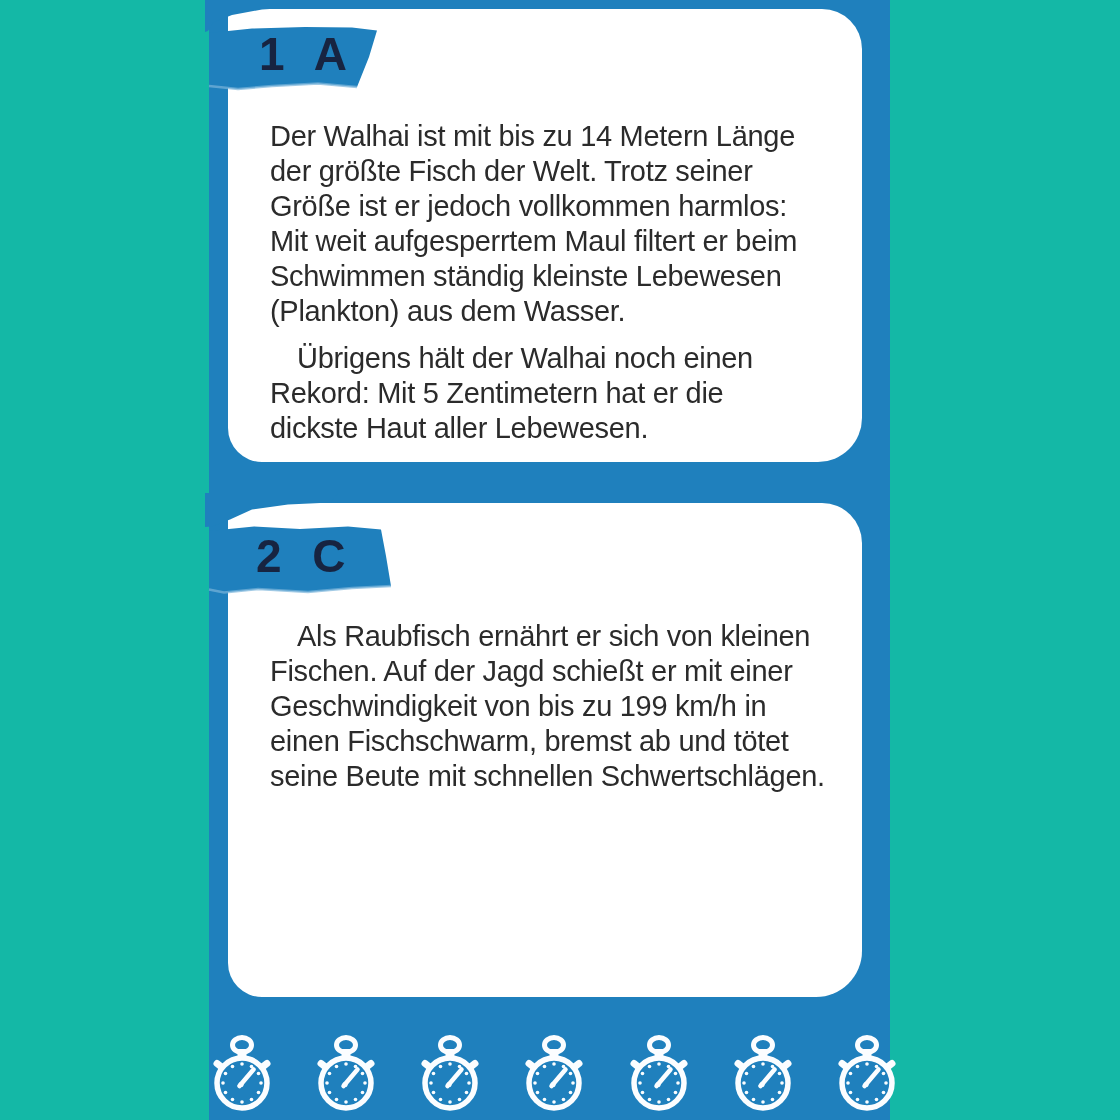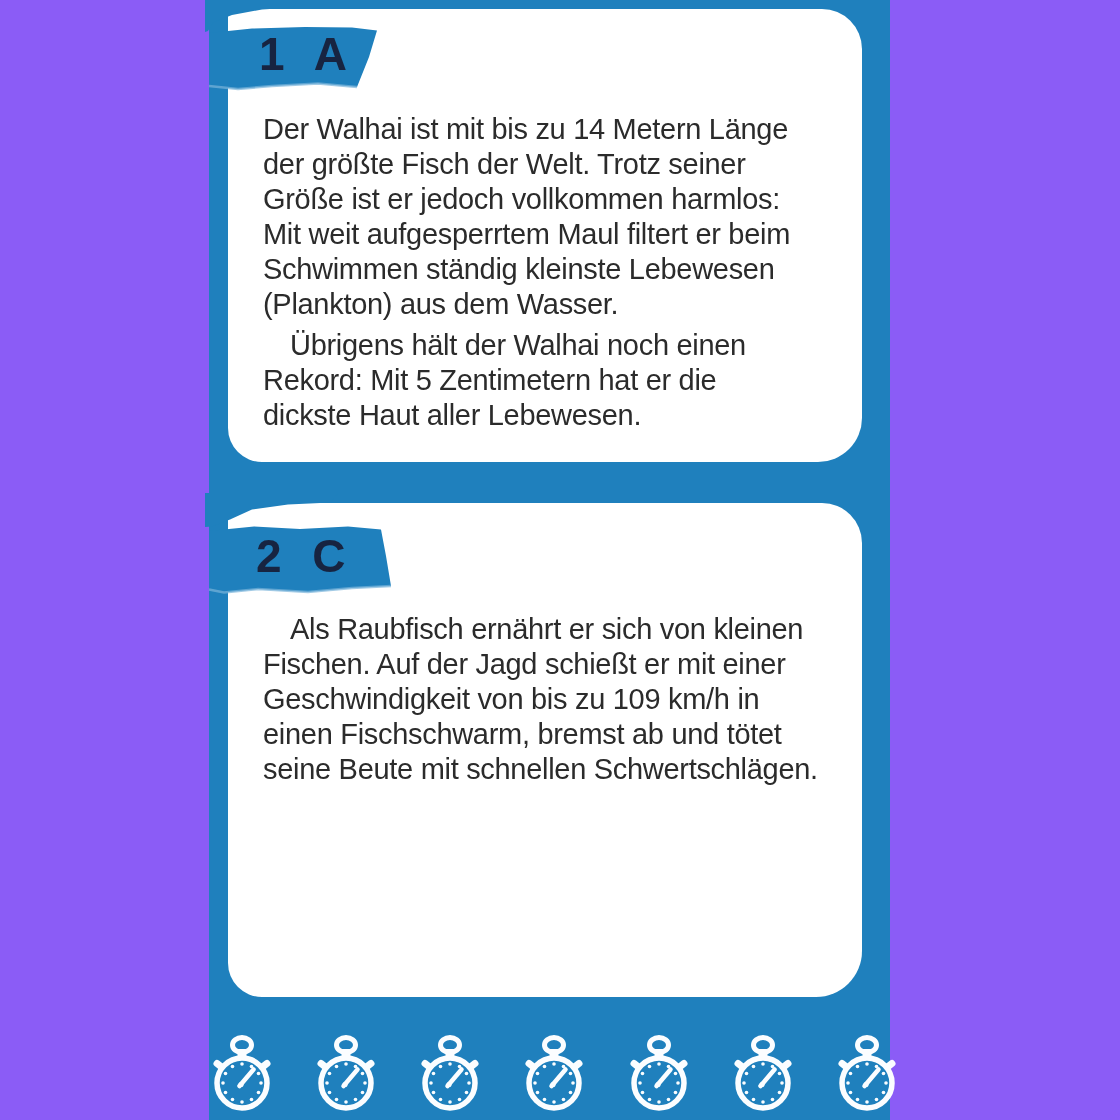--- a/index.html
+++ b/index.html
@@ -5,21 +5,21 @@
   :root{
     --band-blue:#1f80bd;
     --label-navy:#172441;
     --text-dark:#2b2b2b;
     --icon-white:#fbfdff;
     --accent-light:#79b4da;
   }
   html,body{margin:0;padding:0;background:#ffffff;}
   .page{
     position:relative;width:1120px;height:1120px;overflow:hidden;
-    background:#8b5cf6;
+    background:#14b8a6;
     font-family:"Liberation Sans","DejaVu Sans",sans-serif;
   }
   .band{
     position:absolute;left:209px;top:0;width:681px;height:1120px;
     background:var(--band-blue);
   }
   .card{
     position:absolute;left:228px;width:634px;background:#ffffff;
   }
   .card1{top:9px;height:453px;border-radius:5px 40px 44px 34px;}
@@ -33,21 +33,21 @@
   }
   .label1{left:259px;top:31px;}
   .label2{left:256px;top:533px;text-align:center;}
   .cardtext{
     position:absolute;width:606px;
     font-size:29px;line-height:35px;letter-spacing:-0.3px;
     color:var(--text-dark);
   }
   .text1{left:258px;top:107px;}
   .text2{left:258px;top:607px;}
-  .cardtext p{margin:5px;white-space:pre;}
+  .cardtext p{margin:12px;white-space:pre;}
   .cardtext p + p{margin-top:6px;}
   .cardtext p.indent{text-indent:27px;}
   .footer-row{position:absolute;left:200px;top:1032px;}
 </style>
 </head>
 <body>
 
 <div class="page">
 
   <div class="band"></div>
@@ -76,21 +76,21 @@
   <section class="card card2"></section>
   <svg class="decor decor2" width="195" height="110" viewBox="205 493 195 110" aria-hidden="true">
     <polygon points="205,493 338,493 331,502.5 288,504.5 252,509.5 230,519.5 212,526.5 205,527" fill="var(--band-blue)"></polygon>
     <polygon points="209,531 254,526.5 300,529 348,526.5 381,529.5 386,556 391,586 352,588 308,592 258,589 224,592.5 209,589.5" fill="var(--band-blue)"></polygon>
     <polyline points="209,589.5 224,592.5 258,589 308,592 352,588 391,586" fill="none" stroke="var(--accent-light)" stroke-width="2.5" opacity="0.7"></polyline>
   </svg>
   <div class="flag-label label2">2 C</div>
   <div class="cardtext text2">
     <p class="indent">Als Raubfisch ernährt er sich von kleinen
 Fischen. Auf der Jagd schießt er mit einer
-Geschwindigkeit von bis zu 109 km/h in
+Geschwindigkeit von bis zu 199 km/h in
 einen Fischschwarm, bremst ab und tötet
 seine Beute mit schnellen Schwertschlägen.</p>
   </div>
 
   <svg class="footer-row" width="710" height="88" viewBox="0 0 710 88" aria-hidden="true">
     <defs>
       <g id="sw" stroke="var(--icon-white)" fill="none">
 
         <ellipse cx="0" cy="-38" rx="9.5" ry="7.5" stroke-width="5"></ellipse>
 

